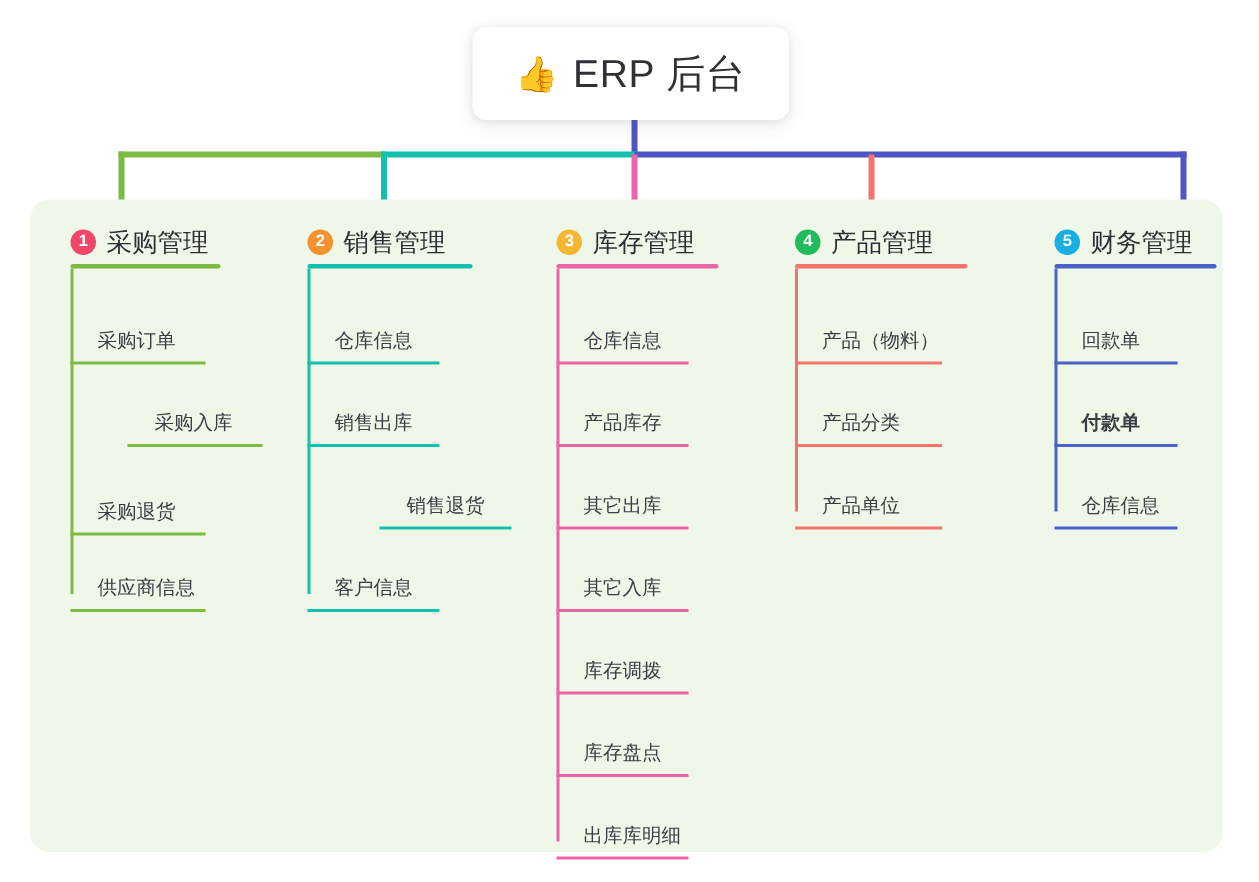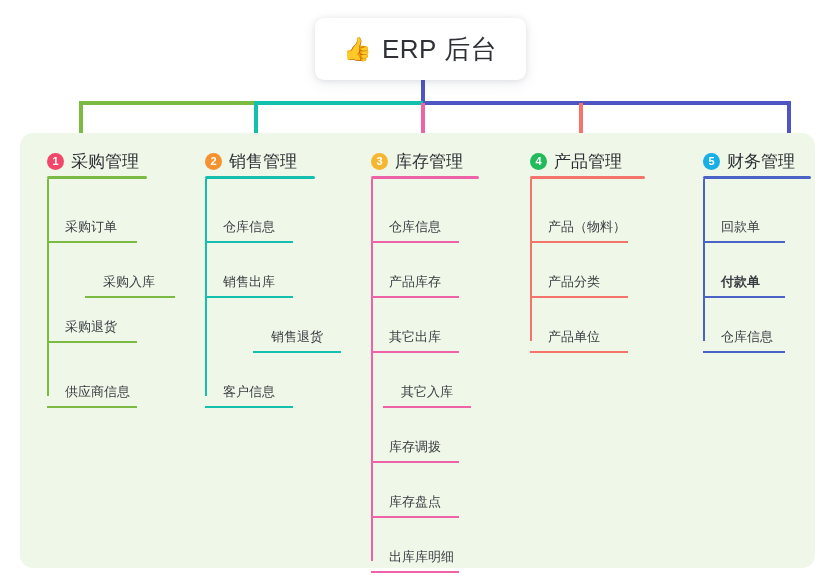--- a/index.html
+++ b/index.html
@@ -104,21 +104,21 @@
         <div class="col-rule" style="top: 176px; width: 100px; background: rgb(124, 187, 67);"></div>
         <div class="spine" style="top: 179px; left: 0px; height: 217px; background: rgb(124, 187, 67);"></div>
         <div class="leaf" style="top: 196px; left: 0px; width: 90px; height: 47px;">
           <span class="leaf-label">采购订单</span>
           <div class="leaf-rule" style="width: 90px; background: rgb(124, 187, 67);"></div>
         </div>
         <div class="leaf" style="top: 251px; left: 0px; width: 90px; height: 47px; margin-left: 38px;">
           <span class="leaf-label">采购入库</span>
           <div class="leaf-rule" style="width: 90px; background: rgb(124, 187, 67);"></div>
         </div>
-        <div class="leaf" style="top: 296px; left: 0px; width: 90px; height: 47px;">
+        <div class="leaf" style="top: 310px; left: 0px; width: 90px; height: 47px;">
           <span class="leaf-label">采购退货</span>
           <div class="leaf-rule" style="width: 90px; background: rgb(124, 187, 67);"></div>
         </div>
         <div class="leaf" style="top: 361px; left: 0px; width: 90px; height: 47px;">
           <span class="leaf-label">供应商信息</span>
           <div class="leaf-rule" style="width: 90px; background: rgb(124, 187, 67);"></div>
         </div>
       </div>
       <div class="col" style="left: 205px;">
         <div class="col-head" style="top: 147px;">
@@ -156,21 +156,21 @@
           <div class="leaf-rule" style="width: 88px; background: rgb(238, 98, 168);"></div>
         </div>
         <div class="leaf" style="top: 251px; left: 0px; width: 88px; height: 47px;">
           <span class="leaf-label">产品库存</span>
           <div class="leaf-rule" style="width: 88px; background: rgb(238, 98, 168);"></div>
         </div>
         <div class="leaf" style="top: 306px; left: 0px; width: 88px; height: 47px; font-family: Liberation Mono, monospace;">
           <span class="leaf-label">其它出库</span>
           <div class="leaf-rule" style="width: 88px; background: rgb(238, 98, 168);"></div>
         </div>
-        <div class="leaf" style="top: 361px; left: 12px; width: 88px; height: 47px; font-family: Liberation Serif, serif;">
+        <div class="leaf" style="top: 361px; left: 0px; width: 88px; height: 47px; font-family: Liberation Serif, serif;">
           <span class="leaf-label">其它入库</span>
           <div class="leaf-rule" style="width: 88px; background: rgb(238, 98, 168);"></div>
         </div>
         <div class="leaf" style="top: 416px; left: 0px; width: 88px; height: 47px;">
           <span class="leaf-label">库存调拨</span>
           <div class="leaf-rule" style="width: 88px; background: rgb(238, 98, 168);"></div>
         </div>
         <div class="leaf" style="top: 471px; left: 0px; width: 88px; height: 47px;">
           <span class="leaf-label">库存盘点</span>
           <div class="leaf-rule" style="width: 88px; background: rgb(238, 98, 168);"></div>

